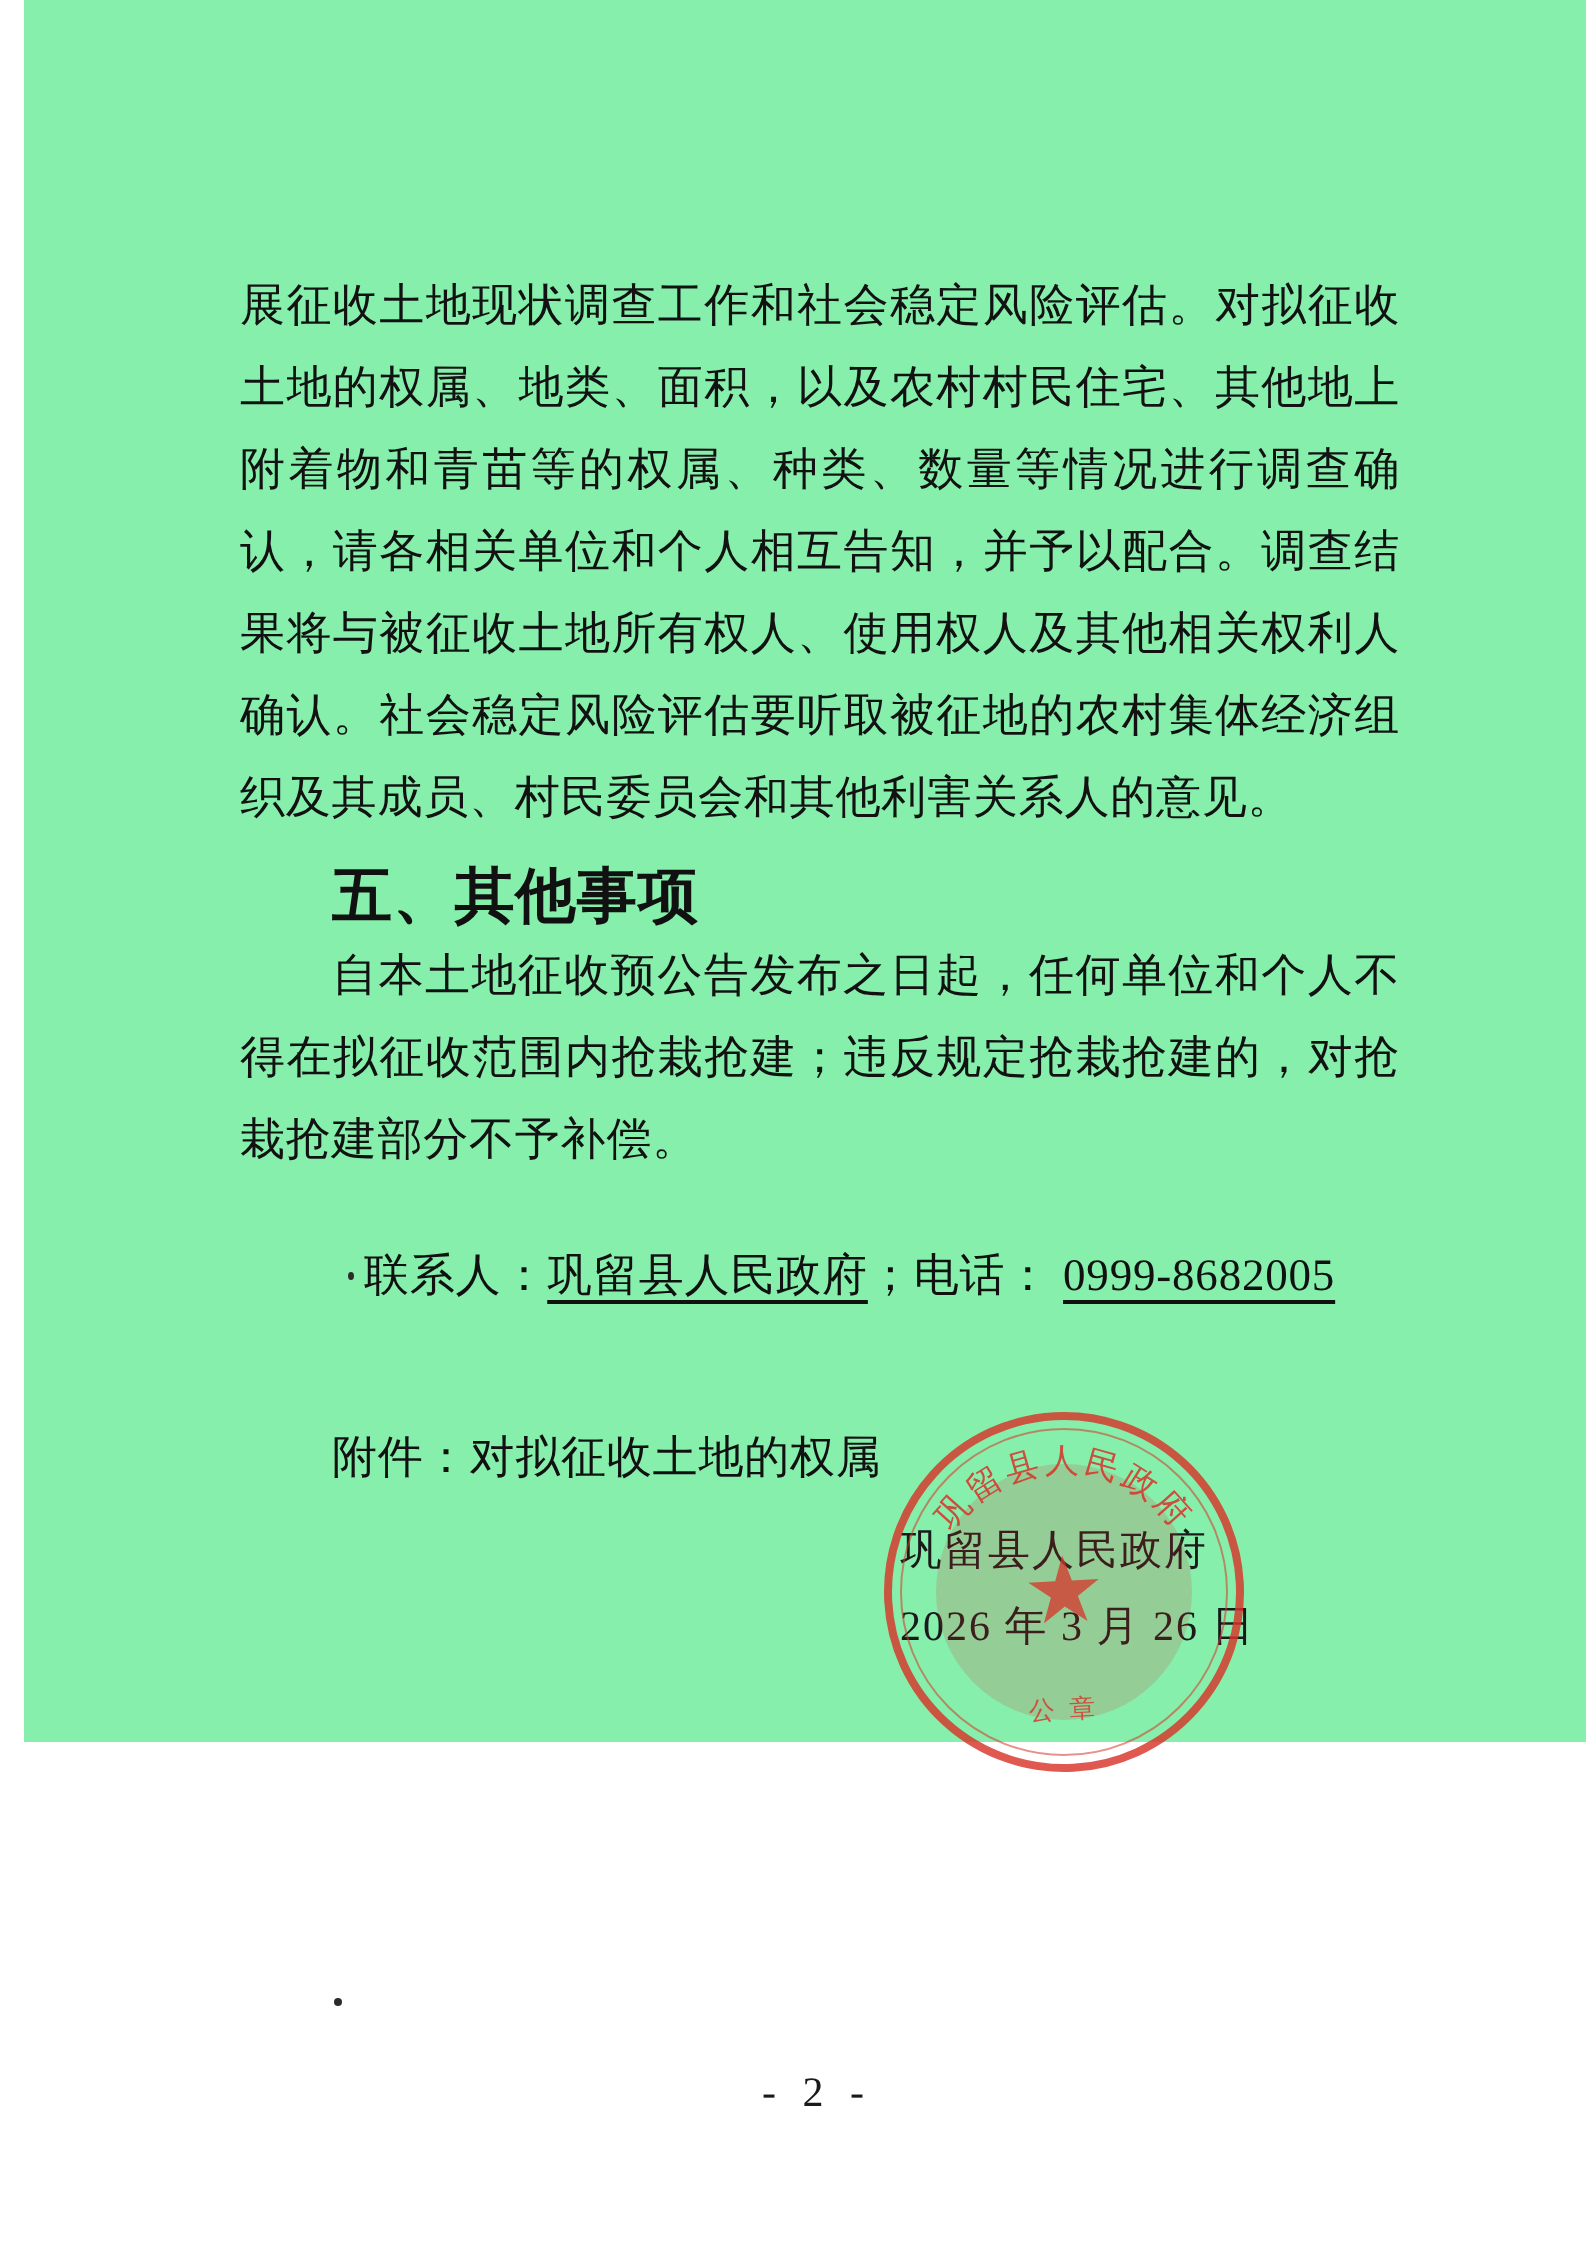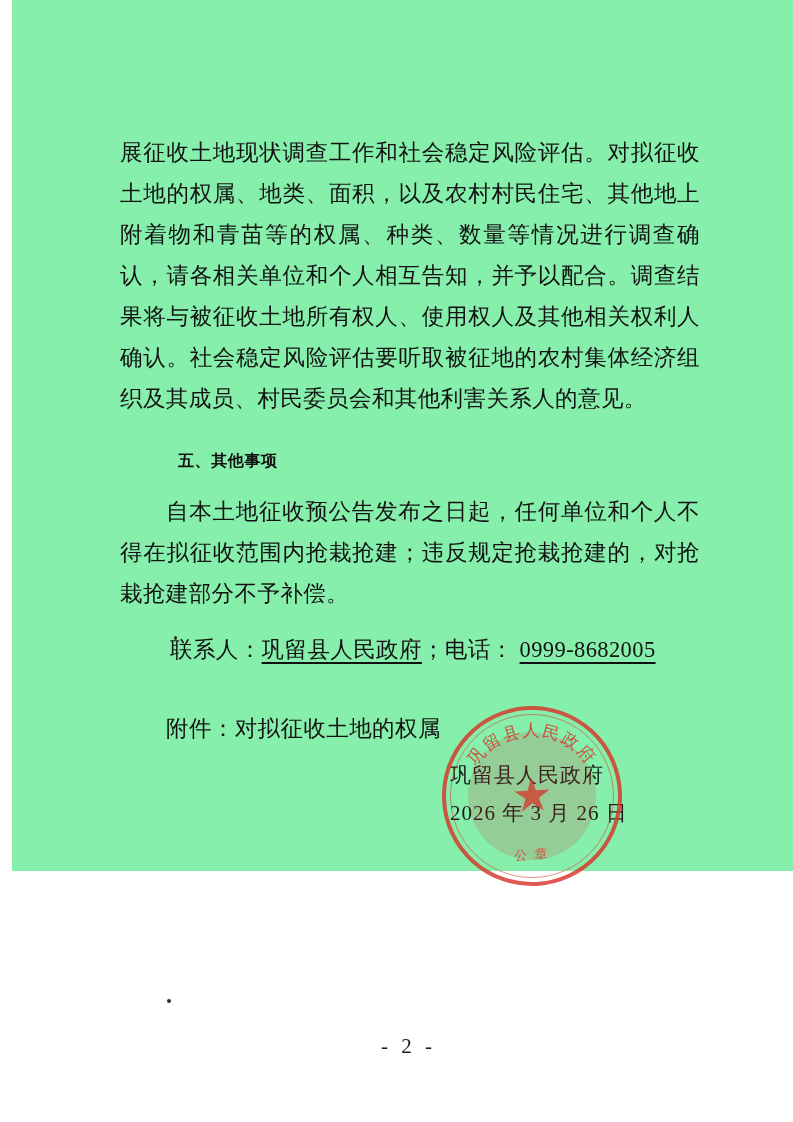--- a/index.html
+++ b/index.html
@@ -35,35 +35,35 @@
     text-justify: inter-ideograph;
     letter-spacing: 0.4px;
     margin: 0;
     color: #121212;
   }
   .indent2 {
     text-indent: 46px;
     font-family: Liberation Mono, monospace;
   }
   .heading {
-    font-size: 16px;
+    font-size: 30px;
     line-height: 41px;
     font-weight: bold;
-    margin: 12px;
+    margin: 0;
     text-indent: 46px;
     letter-spacing: 0.6px;
   }
   .gap-sm { height: 9px; }
   .gap-lg { height: 34px; }
 
   .contact-line {
     font-size: 22.5px;
     line-height: 41px;
     text-indent: 46px;
-    margin: 4px;
+    margin: 16px;
     white-space: nowrap;
     letter-spacing: 0.4px;
   }
   .u {
     text-decoration: underline;
     text-underline-offset: 5px;
   }
   .u-phone {
     text-decoration: underline;
     text-underline-offset: 5px;

